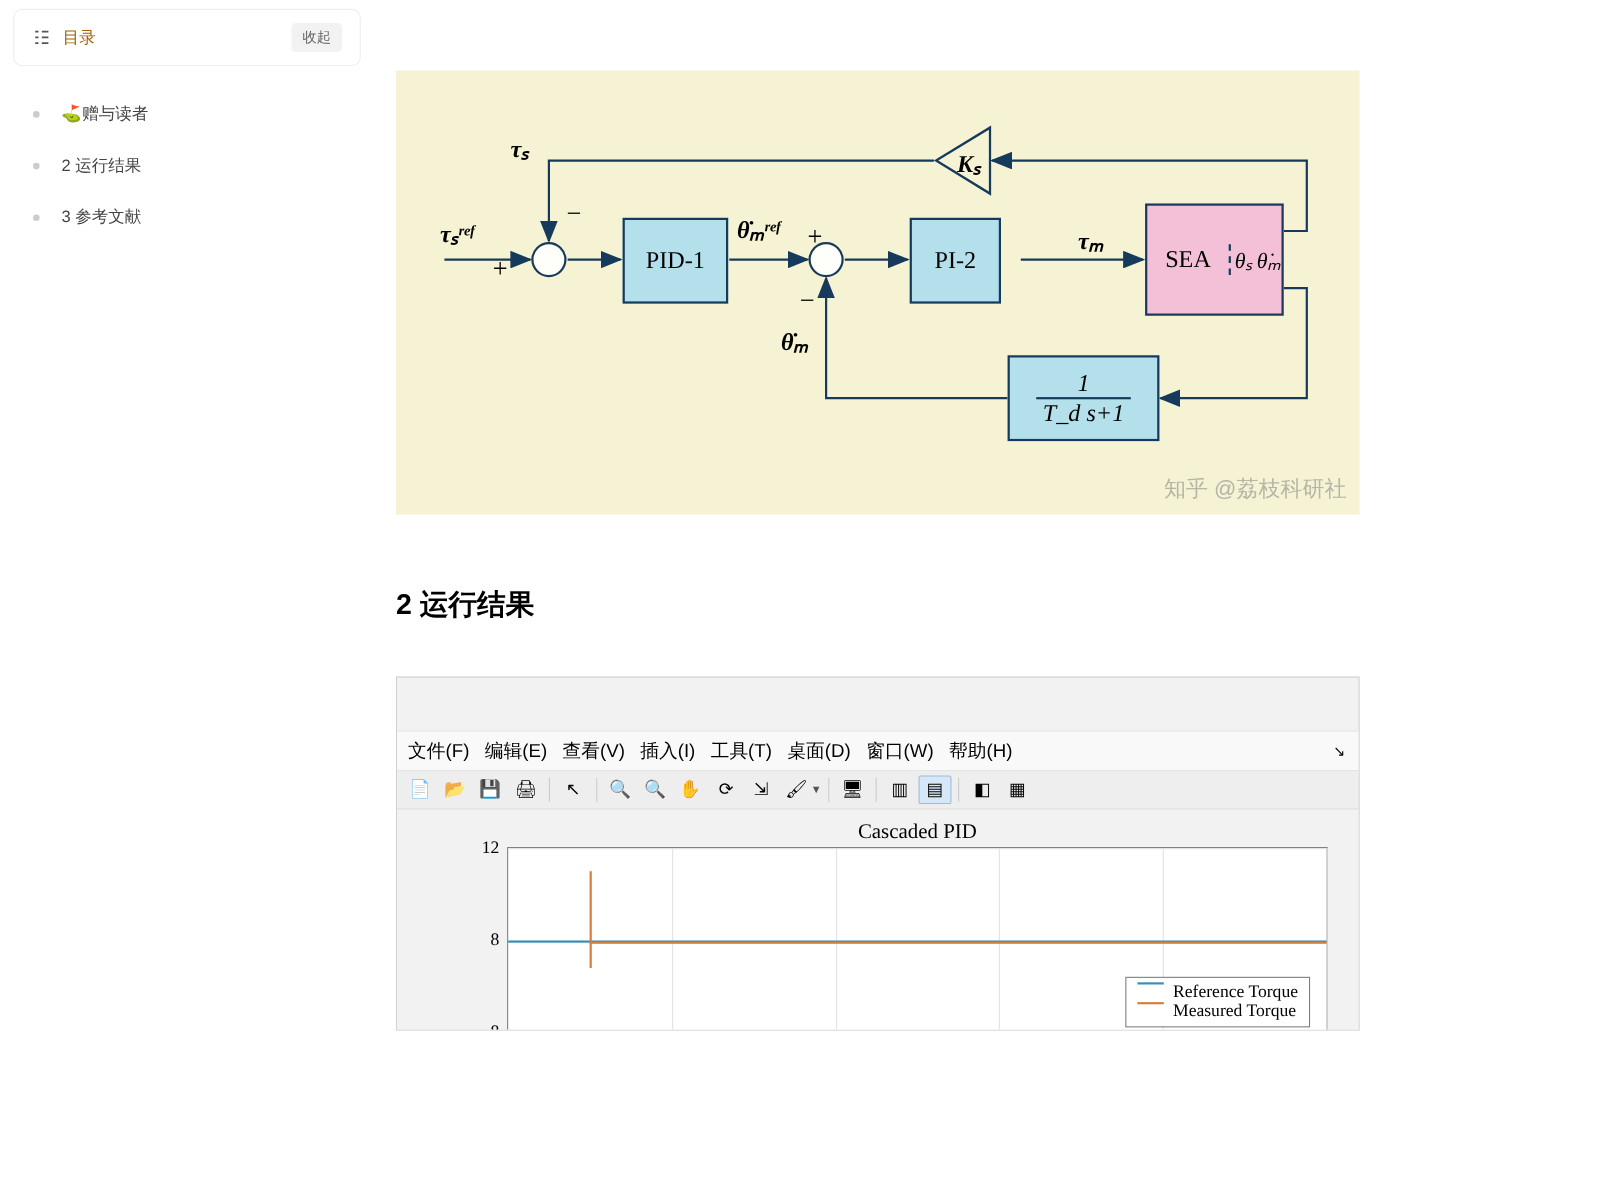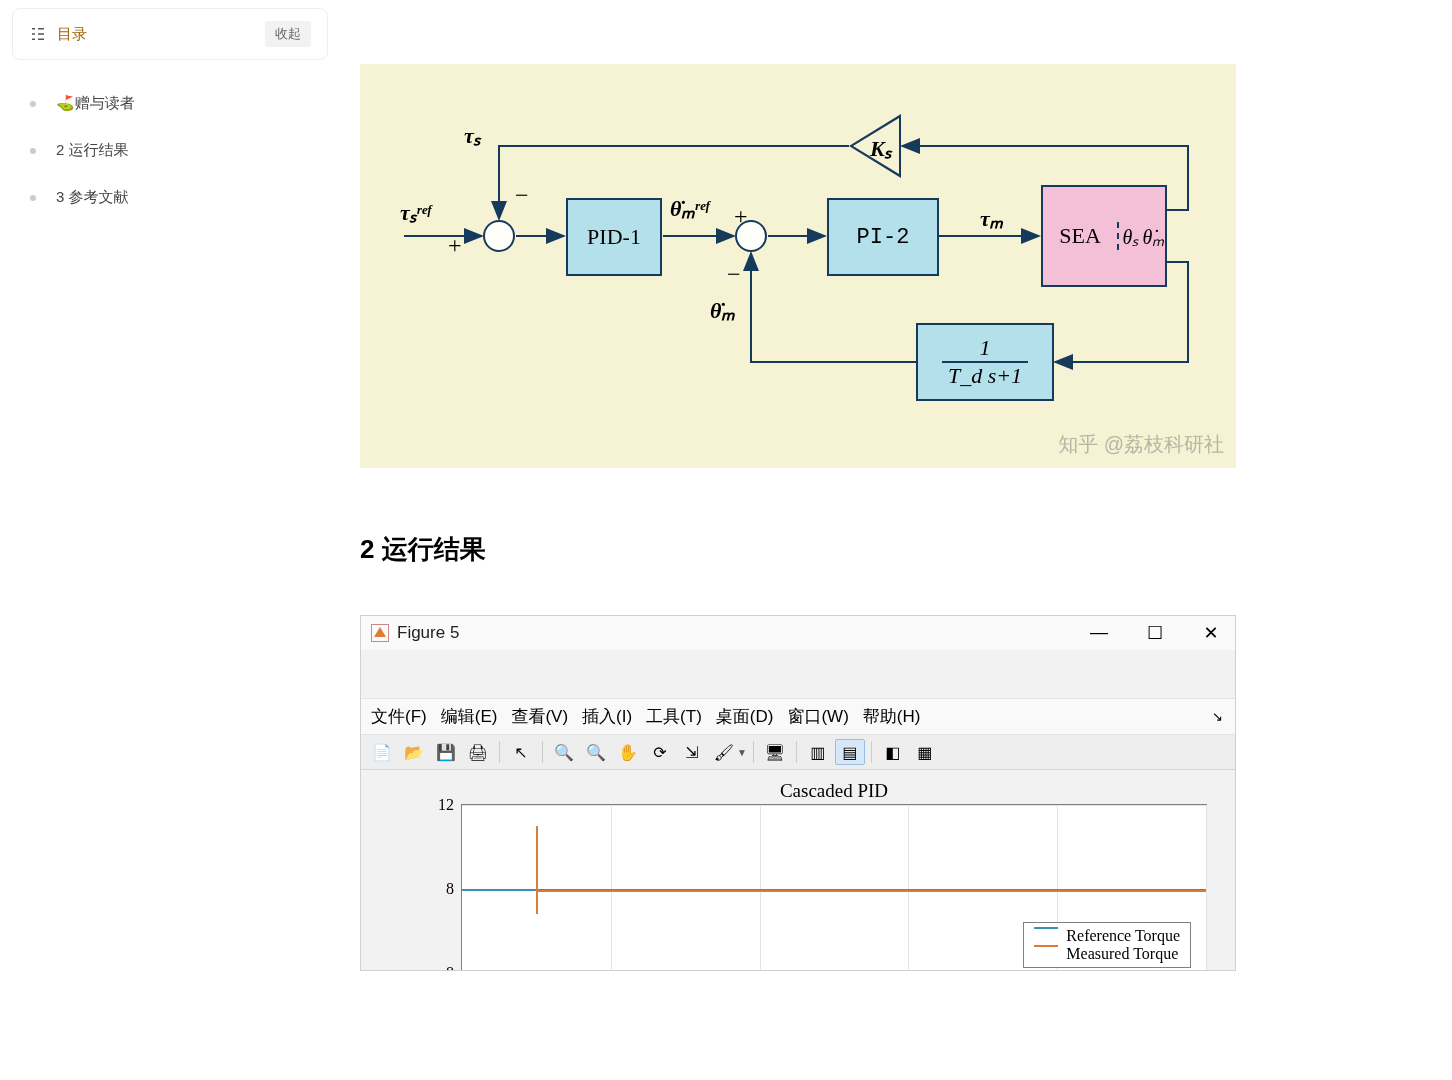--- a/index.html
+++ b/index.html
@@ -75,21 +75,21 @@
       border: 2px solid #163a5c;
       display: flex;
       align-items: center;
       justify-content: center;
       font-size: 22px;
       font-family: "Times New Roman", serif;
     }
     .blk-blue { background: #b4e0eb; }
     .blk-pink { background: #f3c0d7; }
     #blk-pid1 { left: 206px; top: 134px; width: 96px; height: 78px; }
-    #blk-pi2 { left: 467px; top: 134px; width: 112px; height: 78px; font-family: Liberation Mono, monospace; }
+    #blk-pi2 { left: 467px; top: 134px; width: 83px; height: 78px; }
     #blk-sea { left: 681px; top: 121px; width: 126px; height: 102px; display: flex; }
     #blk-delay { left: 556px; top: 259px; width: 138px; height: 78px; flex-direction: column; }
     .delay-num { font-style: italic; font-size: 22px; }
     .delay-den { font-style: italic; font-size: 22px; border-top: 2px solid #163a5c; padding: 0 6px; }
 
     .sum-node {
       position: absolute;
       width: 32px; height: 32px;
       border: 2px solid #183a5c;
       border-radius: 50%;
@@ -336,31 +336,20 @@
       <span class="sign" style="left:155px; top:118px;">−</span>
       <span class="sign" style="left:374px; top:139px;">+</span>
       <span class="sign" style="left:367px; top:197px;">−</span>
 
       <span class="watermark">知乎 @荔枝科研社</span>
     </div>
 
     <h2 class="section-heading">2 运行结果</h2>
 
     <div class="matlab-window">
-      <div class="titlebar">
-        <div class="titlebar-left">
-          <span class="matlab-logo"></span>
-          <span class="win-title">Figure 5</span>
-        </div>
-        <div class="win-controls">
-          <span class="win-btn">—</span>
-          <span class="win-btn">☐</span>
-          <span class="win-btn">✕</span>
-        </div>
-      </div>
 
       <div class="menubar" id="menubar">
         <span class="menu-item">文件(F)</span>
           <span class="menu-item">编辑(E)</span>
           <span class="menu-item">查看(V)</span>
           <span class="menu-item">插入(I)</span>
           <span class="menu-item">工具(T)</span>
           <span class="menu-item">桌面(D)</span>
           <span class="menu-item">窗口(W)</span>
           <span class="menu-item">帮助(H)</span>

